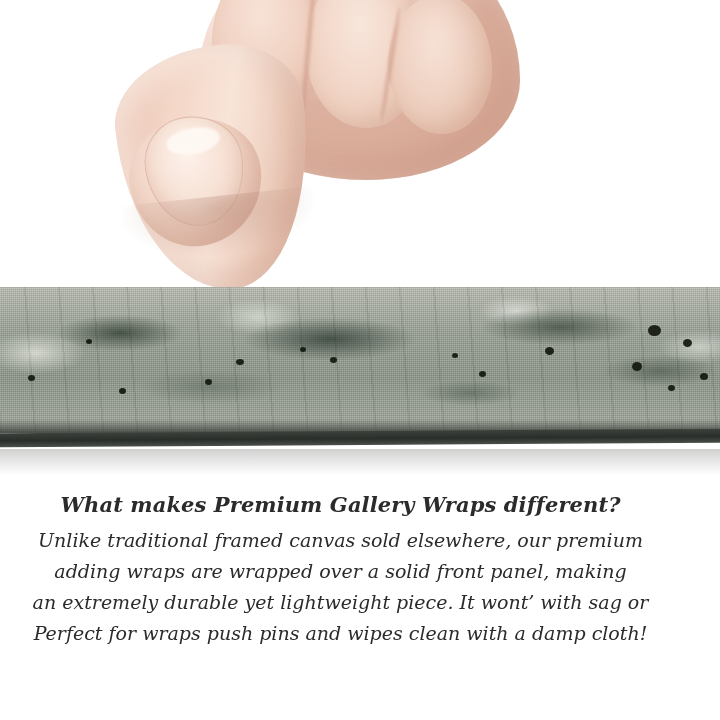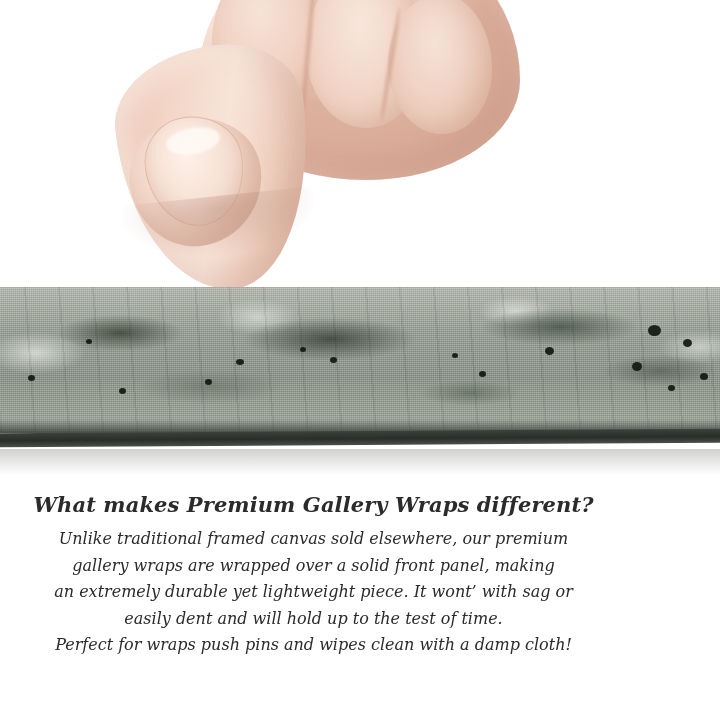--- a/index.html
+++ b/index.html
@@ -224,30 +224,31 @@
   
   .caption {
     position: absolute;
     left: 0;
     top: 492px;
     width: 627px;
     text-align: center;
     color: #2b2b2b;
     font-family: "DejaVu Serif", serif;
     font-style: italic;
+    padding-left: 27px;
   }
   .caption-title {
     font-size: 21px;
     font-weight: 700;
     letter-spacing: 0.1px;
     margin-bottom: 10px;
   }
   .caption-body p {
     margin: 0 0 3px 0;
-    font-size: 16px;
+    font-size: 19px;
     line-height: 1.47;
     font-weight: 400;
   }
 </style>
 </head>
 <body>
 
 <div id="page">
 
   <div class="top-area">
@@ -288,20 +289,19 @@
 
     <div class="canvas-bevel"></div>
     <div class="canvas-dark-edge"></div>
   </div>
   <div class="strip-shadow"></div>
 
   <div class="caption">
     <div class="caption-title">What makes Premium Gallery Wraps different?</div>
     <div class="caption-body">
       <p>Unlike traditional framed canvas sold elsewhere, our premium</p>
-      <p>gallery wraps are wrapped over a solid front panel, making</p>
+      <p>adding wraps are wrapped over a solid front panel, making</p>
       <p>an extremely durable yet lightweight piece. It wont’ with sag or</p>
-      <p>easily dent and will hold up to the test of time.</p>
       <p>Perfect for wraps push pins and wipes clean with a damp cloth!</p>
     </div>
   </div>
 
 </div>
 
 </body></html>

